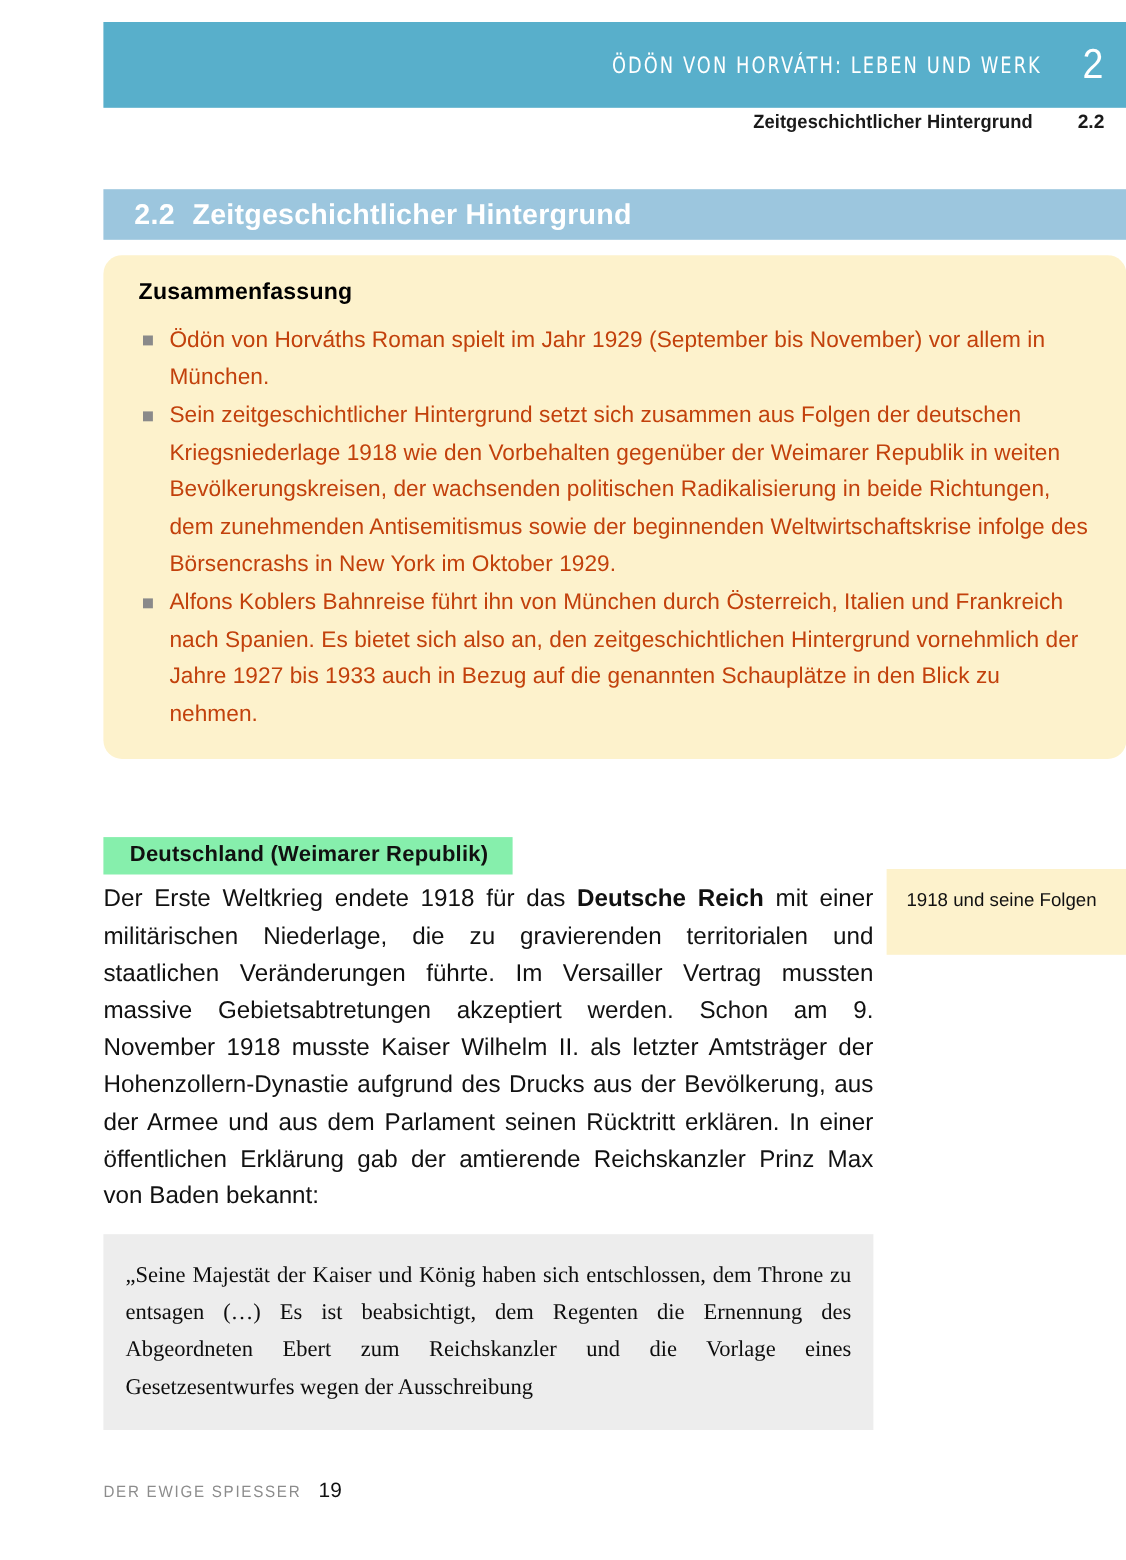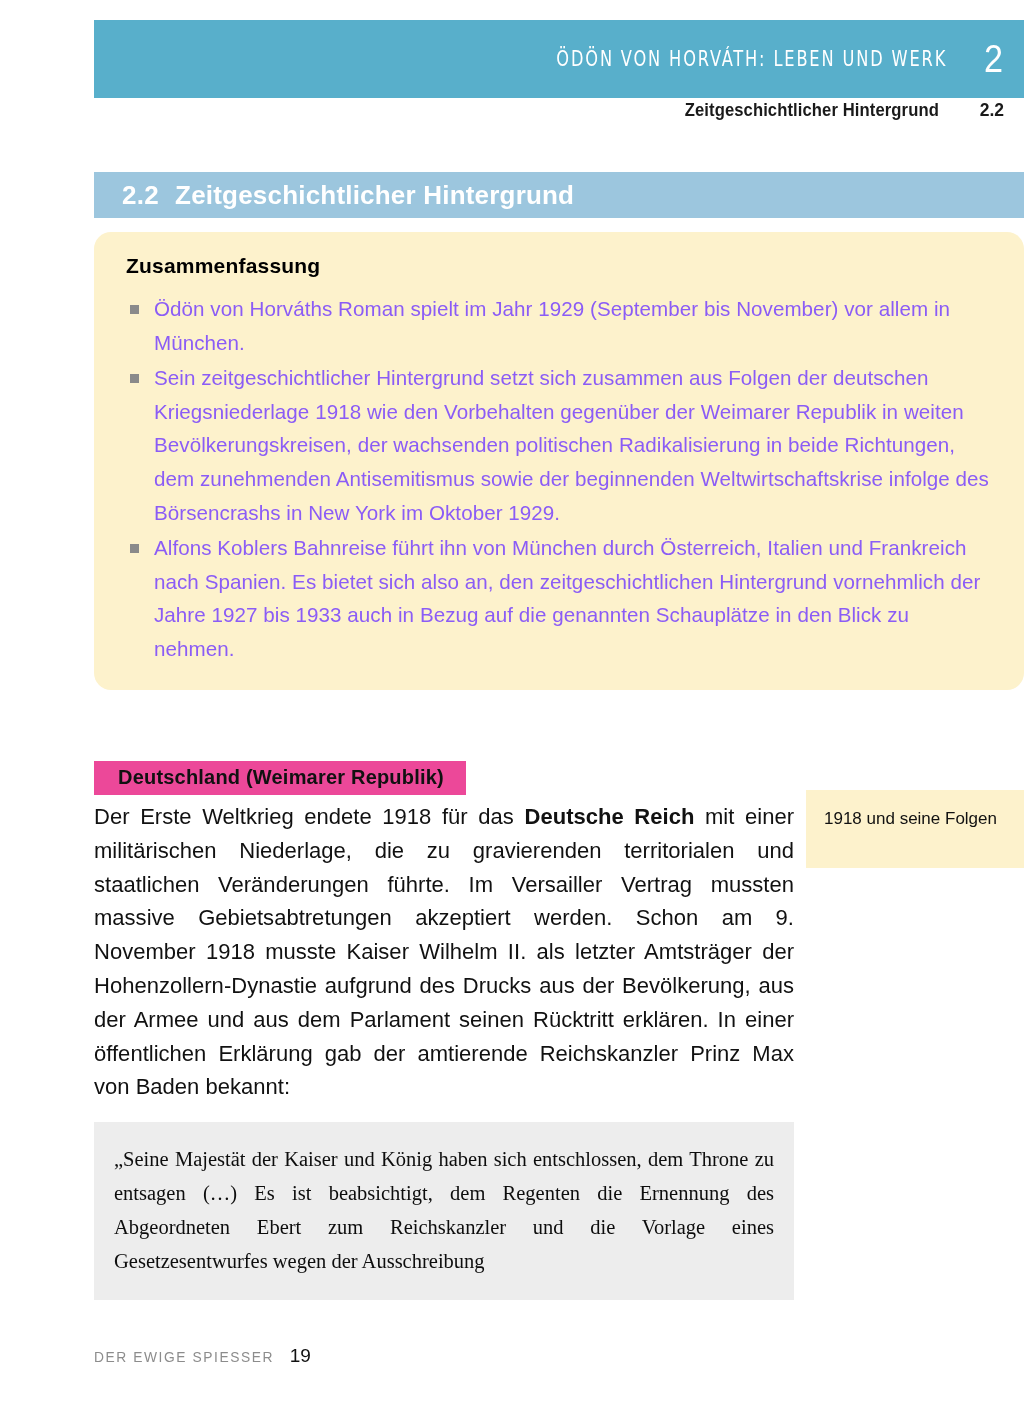--- a/index.html
+++ b/index.html
@@ -133,38 +133,38 @@
     margin: 0;
     padding: 0;
   }
   ul.summary-list li {
     position: relative;
     padding-left: 40px;
     margin-bottom: 2px;
     font-size: 20.6px;
     line-height: 33.6px;
     font-family: "Liberation Sans Narrow", "Liberation Sans", sans-serif;
-    color: #8b5cf6;
+    color: #c2410c;
     letter-spacing: 0.05px;
   }
   .bullet-square {
     position: absolute;
     left: 16px;
     top: 13px;
     width: 9px;
     height: 9px;
     background: #8a8a8a;
   }
 
   
   .subsection-label {
     position: absolute;
     left: 94px;
     top: 761px;
-    background: #ec4899;
+    background: #86efac;
     padding: 5px 22px 6px 24px;
     font-size: 20px;
     font-weight: 700;
     color: #111111;
     font-family: "Liberation Sans Narrow", "Liberation Sans", sans-serif;
     letter-spacing: 0.2px;
     white-space: nowrap;
   }
 
   

